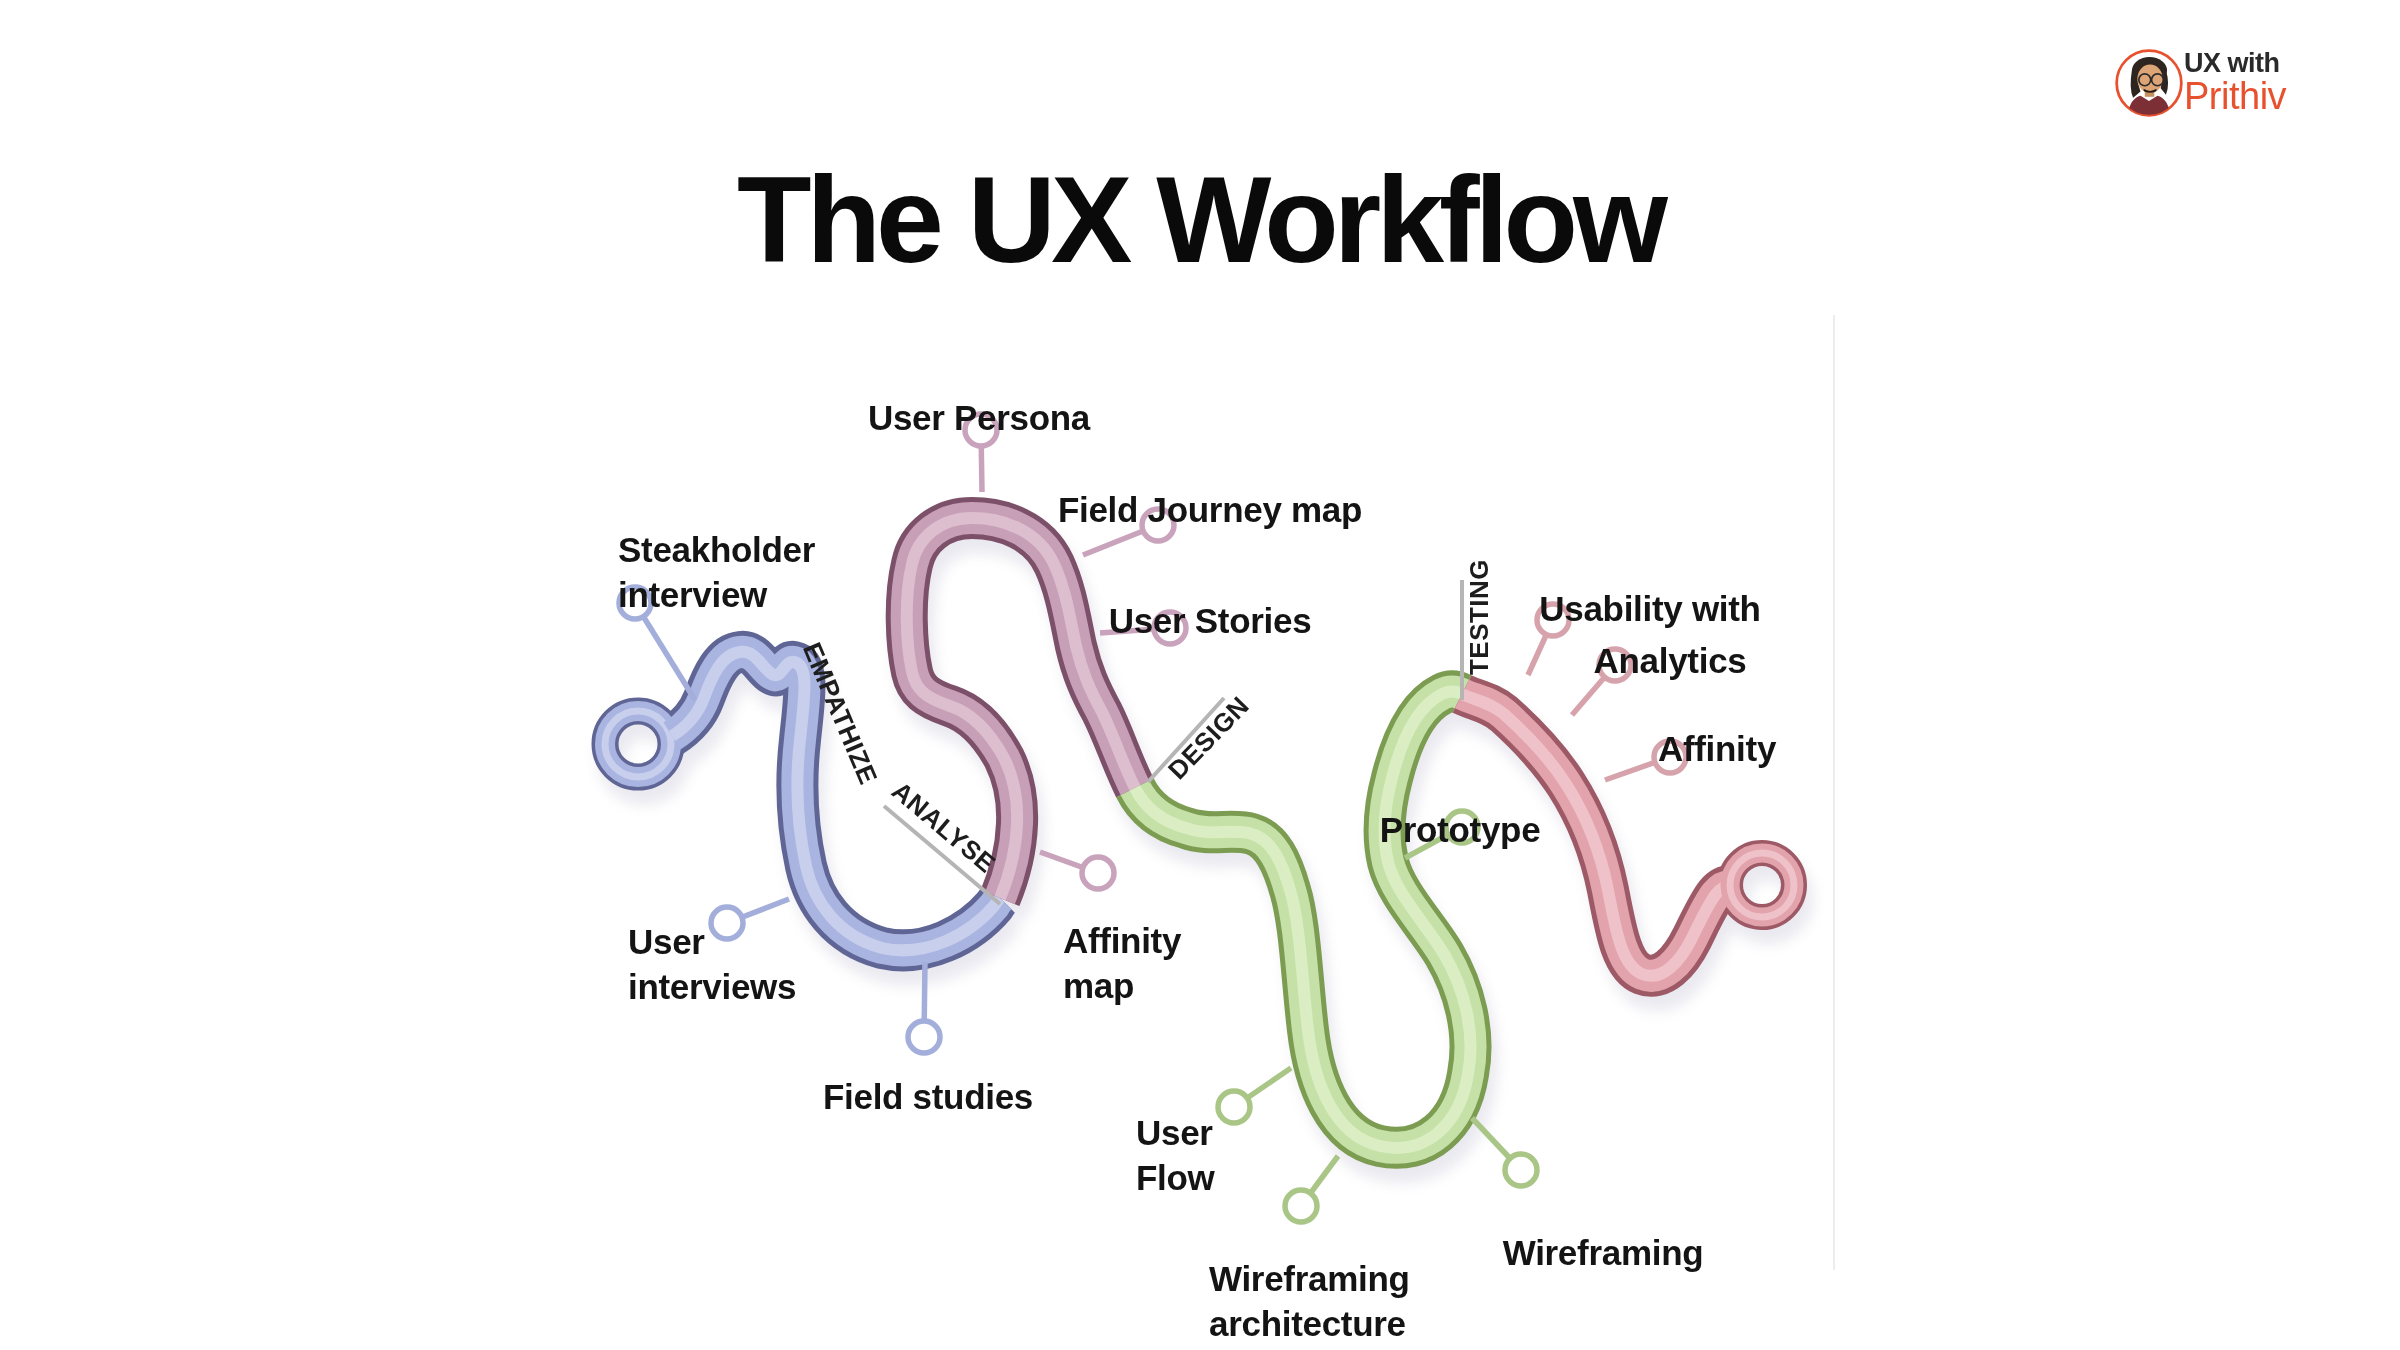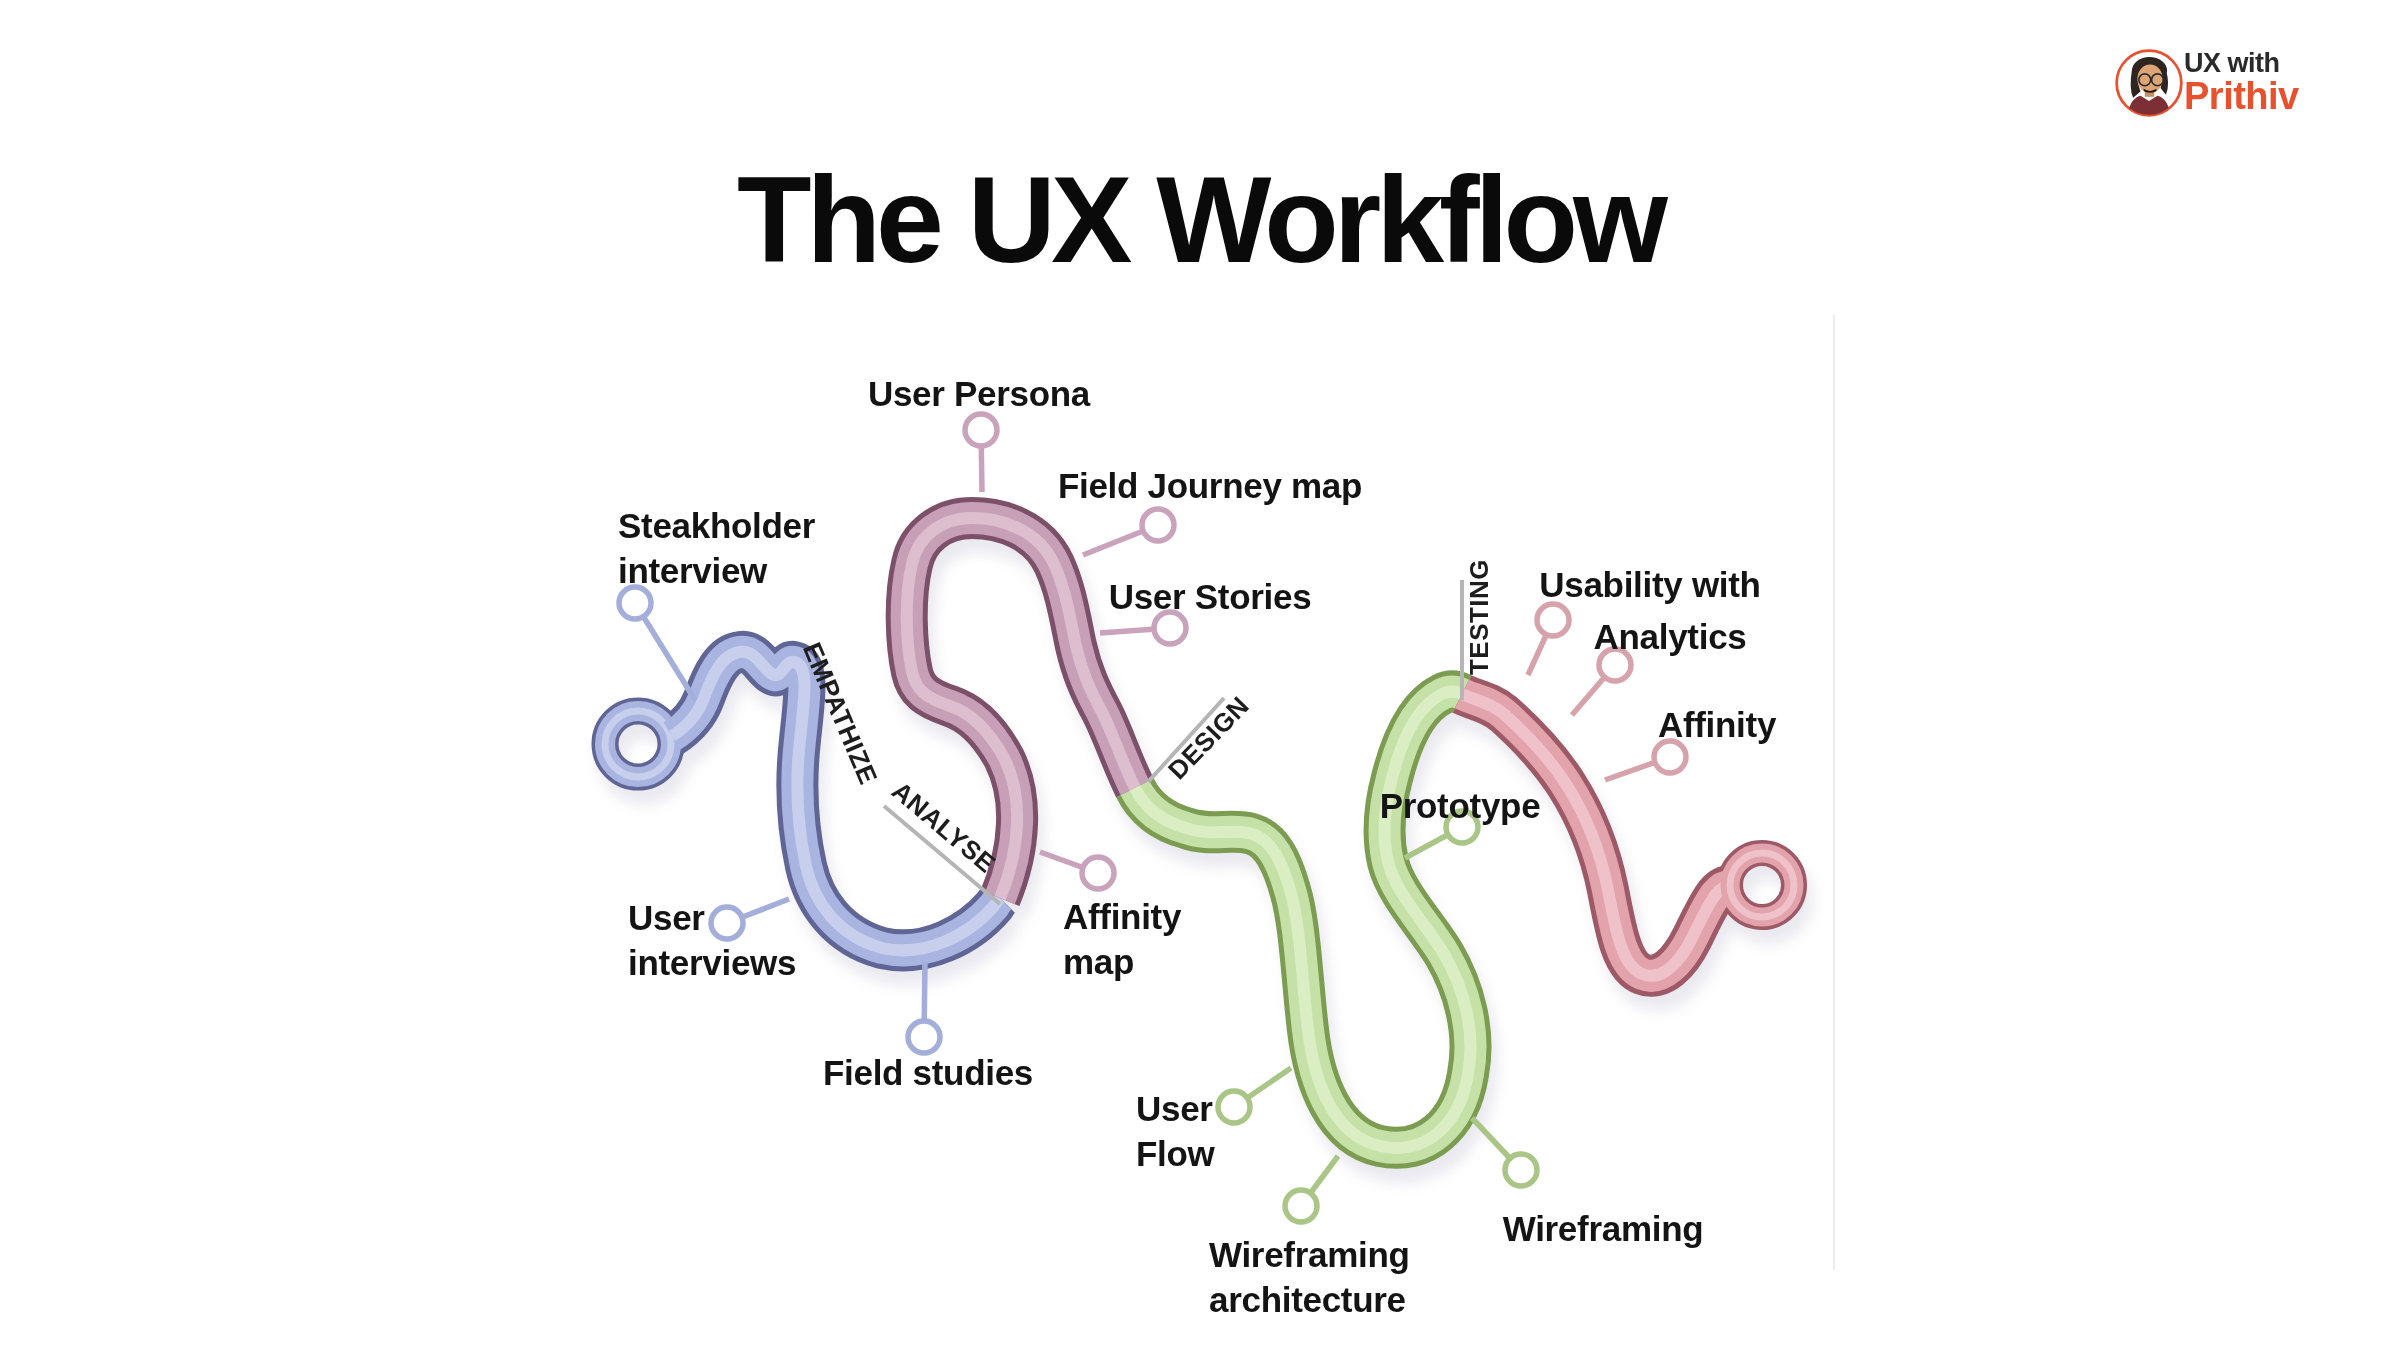--- a/index.html
+++ b/index.html
@@ -8,25 +8,25 @@
     background:#ffffff;font-family:"Liberation Sans",sans-serif;
   }
   .page-title{
     position:absolute;top:150px;left:0;width:2400px;text-align:center;
     font-size:122px;font-weight:700;letter-spacing:-5px;color:#0a0a0a;white-space:nowrap;
   }
   .logo{position:absolute;top:48px;left:2114px;display:flex;align-items:center;}
   .logo-avatar{width:70px;height:70px}
   .logo-text{display:flex;flex-direction:column;line-height:1.05}
   .logo-top{font-size:27px;font-weight:600;color:#2a2a2a;letter-spacing:-0.5px}
-  .logo-bottom{font-size:38px;font-weight:700;color:#e8512e;letter-spacing:-0.5px}
+  .logo-bottom{font-size:38px;font-weight:400;color:#e8512e;letter-spacing:-0.5px}
   .diagram-svg{position:absolute;left:0;top:0}
   .label{
     position:absolute;font-weight:700;font-size:35px;line-height:45px;
-    color:#141414;letter-spacing:-0.3px;white-space:nowrap;
+    color:#141414;letter-spacing:-0.3px;white-space:nowrap;margin-top:24px;
   }
   .label.centered{transform:translateX(-50%)}
   .tube{fill:none;stroke-linejoin:round;stroke-linecap:butt}
   .tube-border{stroke-width:42px}
   .tube-fill{stroke-width:32px}
   .tube-shine{stroke-width:12px;opacity:.85}
   .phase-word{
     font-family:"Liberation Sans",sans-serif;font-weight:700;font-size:26px;
     fill:#1d1d1d;letter-spacing:0.5px;text-anchor:middle;
   }

